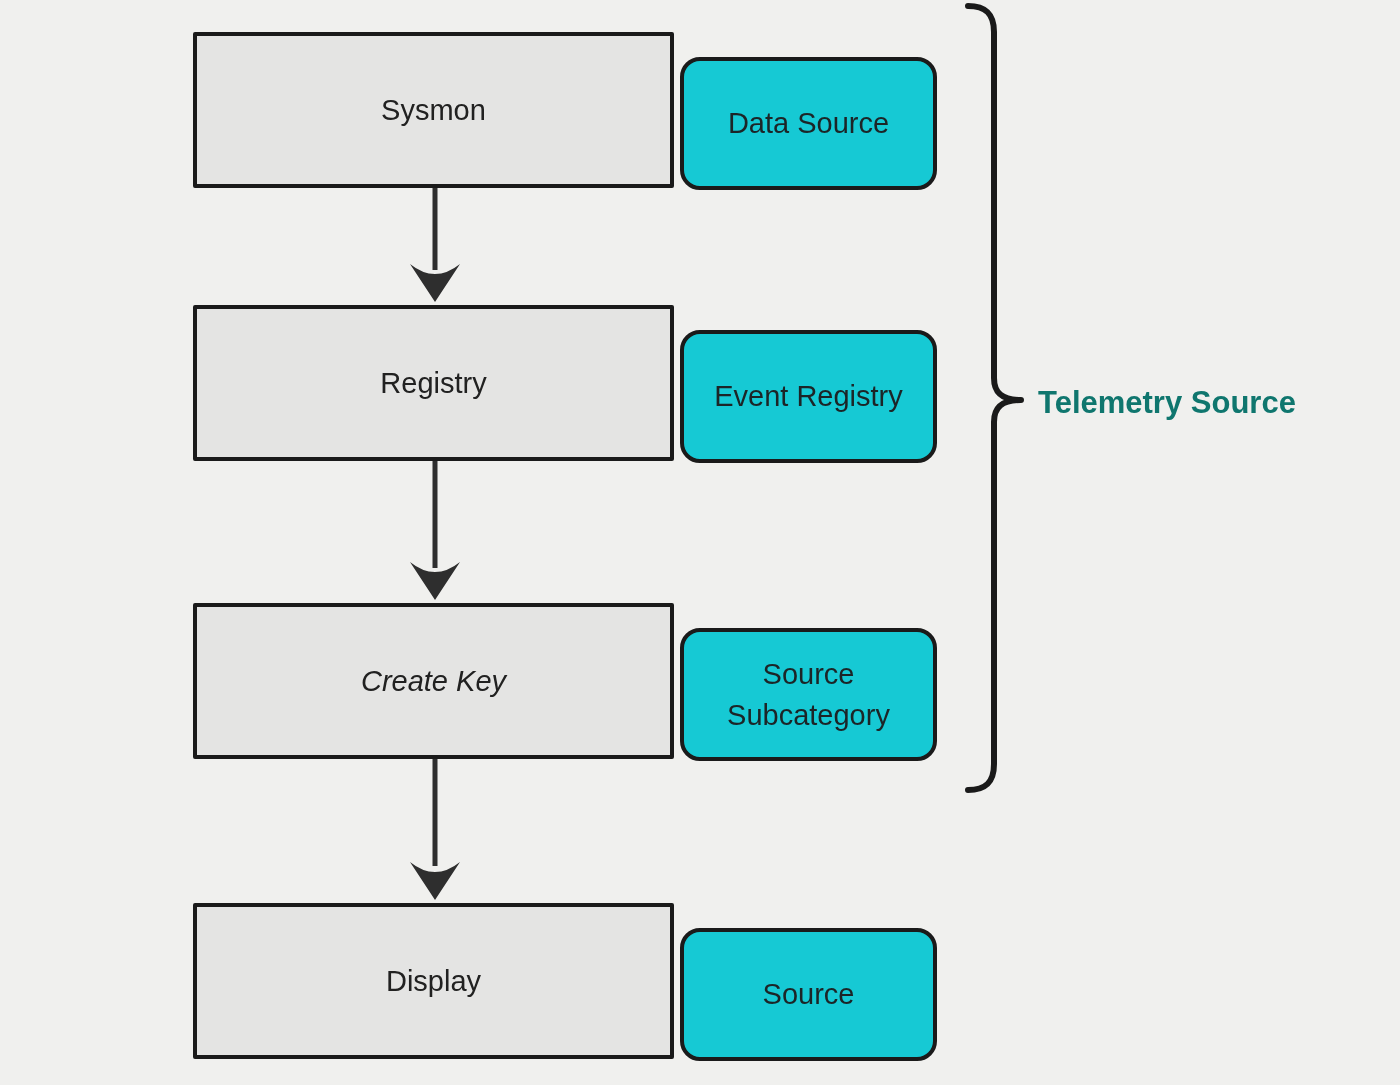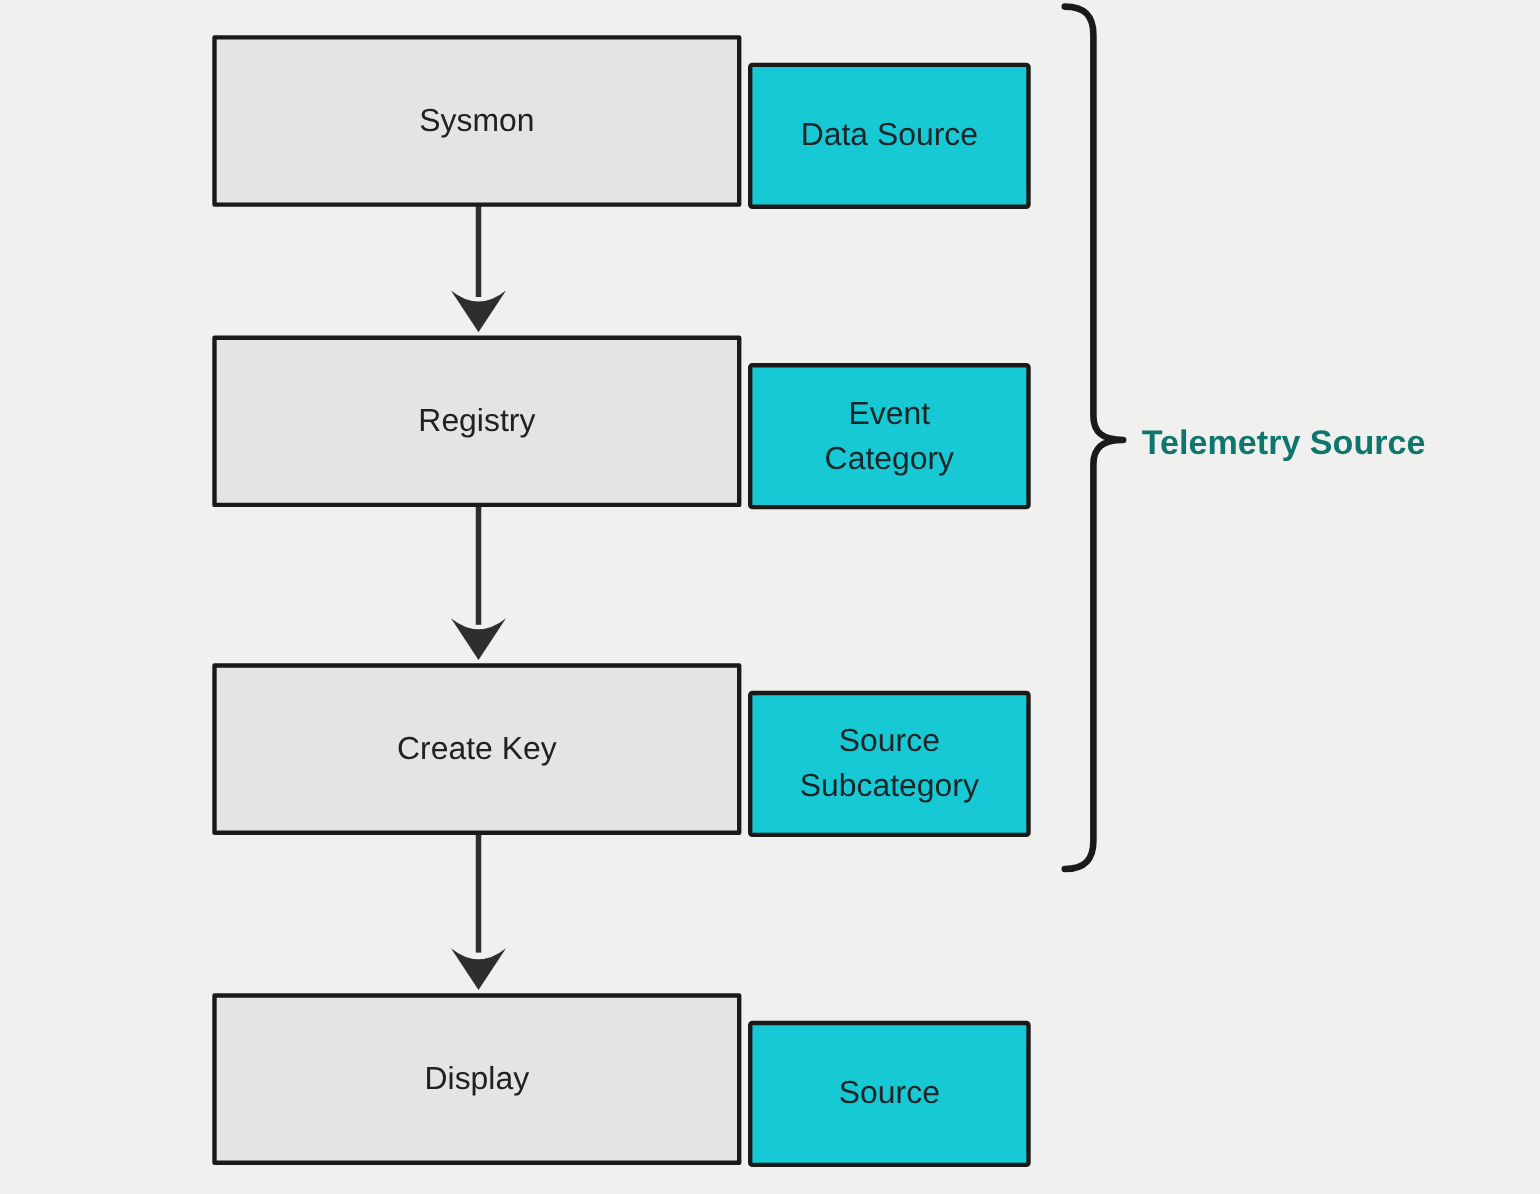--- a/index.html
+++ b/index.html
@@ -30,33 +30,33 @@
     border-radius: 2px;
     display: flex;
     align-items: center;
     justify-content: center;
     font-size: 29px;
     color: #212121;
     z-index: 2;
   }
   .node.r1 { top: 32px; }
   .node.r2 { top: 305px; }
-  .node.r3 { top: 603px; }
+  .node.r3 { top: 603px; font-style: italic; }
   .node.r4 { top: 903px; }
 
   
   .tag {
     position: absolute;
     left: 680px;
     width: 257px;
     height: 133px;
     box-sizing: border-box;
     background: #16c9d4;
     border: 4px solid #1a1a1a;
-    border-radius: 4px;
+    border-radius: 20px;
     display: flex;
     align-items: center;
     justify-content: center;
     text-align: center;
     padding: 0 28px;
     font-size: 29px;
     line-height: 1.4;
     color: #1c2527;
     z-index: 1;
   }
@@ -121,21 +121,21 @@
     <span>Sysmon</span>
   </div>
   <div class="tag r1">
     <span>Data Source</span>
   </div>
 
   <div class="node r2">
     <span>Registry</span>
   </div>
   <div class="tag r2">
-    <span>Event Category</span>
+    <span>Event Registry</span>
   </div>
 
   <div class="node r3">
     <span>Create Key</span>
   </div>
   <div class="tag r3">
     <span>Source Subcategory</span>
   </div>
 
   <div class="node r4">

